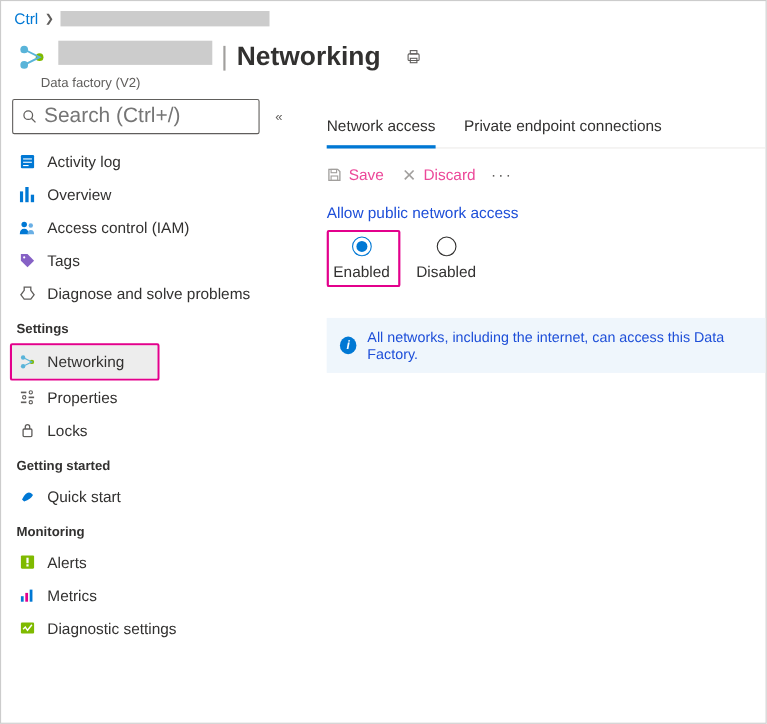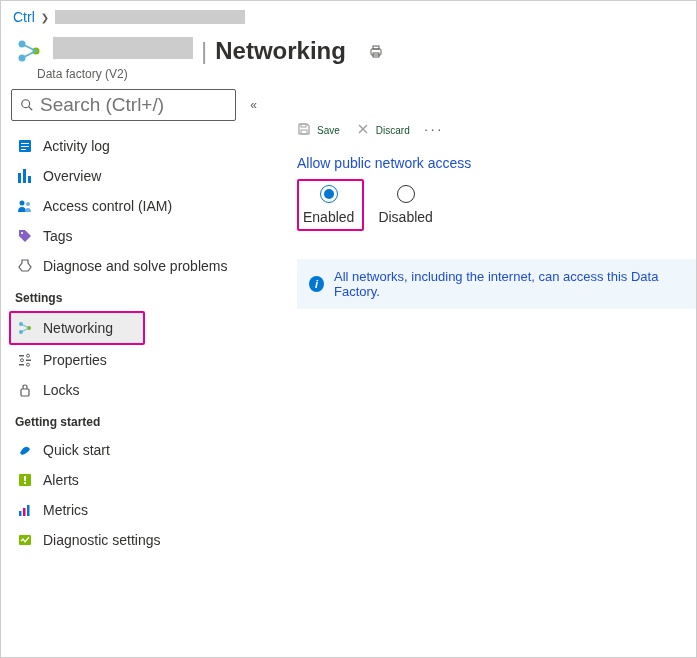--- a/index.html
+++ b/index.html
@@ -35,21 +35,21 @@
     .nav-item .icon-slot { width: 16px; height: 16px; display: flex; align-items: center; justify-content: center; }
     .highlight-box { border: 2.5px solid #e3008c; border-radius: 2px; }
     .nav-highlight { margin-left: -2px; margin-right: 124px; padding: 0; }
     
     .main { flex: 1; padding: 24px 0 0 28px; }
     .tabs { display: flex; gap: 26px; border-bottom: 1px solid #edebe9; }
     .tab { padding: 0 0 10px 0; cursor: pointer; color: #323130; font-size: 14px; }
     .tab.active { color: #323130; border-bottom: 3px solid #0078d4; margin-bottom: -1px; font-weight: 400;}
     
     .toolbar { display: flex; align-items: center; gap: 6px; margin: 16px 0 18px 0; color: #a19f9d; }
-    .toolbar-btn { display: inline-flex; align-items: flex-end; gap: 6px; color: #14532d; cursor: default; font-size: 10px;}
+    .toolbar-btn { display: inline-flex; align-items: center; gap: 6px; color: #ec4899; cursor: default; font-size: 14px;}
     .ellipsis { color: #605e5c; letter-spacing: 2px; cursor: pointer; margin-left: 8px;}
     
     .section-label { color: #1d4ed8; font-size: 14px; margin-bottom: 8px; }
     .radio-row { display: flex; align-items: center; gap: 14px; }
     .radio-opt { display: flex; align-items: center; gap: 6px; cursor: pointer; flex-direction: column; }
     .radio-circle { width: 18px; height: 18px; border: 1px solid #323130; border-radius: 50%; display: flex; align-items: center; justify-content: center; }
     .radio-circle.checked { border-color: #0078d4; }
     .radio-dot { width: 10px; height: 10px; background: #0078d4; border-radius: 50%; }
     .radio-highlight { border: 2.5px solid #e3008c; padding: 4px 8px 4px 4px; border-radius: 2px;}
     
@@ -192,20 +192,21 @@
       <div class="nav-section-label">Getting started</div>
       <div class="nav-item">
         <span class="icon-slot">
             <svg width="14" height="14" viewBox="0 0 14 14">
               <path d="M2 10 Q7 0 12 6 Q10 10 4 12 Z" fill="#0078d4"></path>
             </svg>
           </span>
         <span>Quick start</span>
       </div>
 
+      <div class="nav-section-label">Monitoring</div>
       <div class="nav-item">
         <span class="icon-slot">
             <svg width="14" height="14" viewBox="0 0 14 14">
               <rect x="1" y="1" width="12" height="12" rx="1" fill="#7fba00"></rect>
               <rect x="6" y="3" width="2" height="5" fill="#fff"></rect>
               <rect x="6" y="9" width="2" height="2" fill="#fff"></rect>
             </svg>
           </span>
         <span>Alerts</span>
       </div>
@@ -225,20 +226,24 @@
               <rect x="1" y="2" width="12" height="10" rx="1" fill="#7fba00"></rect>
               <path d="M3 8 L5 6 L7 9 L11 4" stroke="#fff" fill="none" stroke-width="1.3"></path>
             </svg>
           </span>
         <span>Diagnostic settings</span>
       </div>
     </div>
   </div>
 
   <div class="main">
+    <div class="tabs">
+      <div class="tab active">Network access</div>
+      <div class="tab">Private endpoint connections</div>
+    </div>
 
     <div class="toolbar">
       <span class="toolbar-btn">
         <svg width="14" height="14" viewBox="0 0 14 14">
             <path d="M2 2 L10 2 L12 4 L12 12 L2 12 Z" fill="none" stroke="#a19f9d" stroke-width="1.2"></path>
             <rect x="4" y="2" width="5" height="3" fill="none" stroke="#a19f9d"></rect>
             <rect x="4" y="8" width="6" height="4" fill="none" stroke="#a19f9d"></rect>
           </svg>
         <span>Save</span>
       </span>

